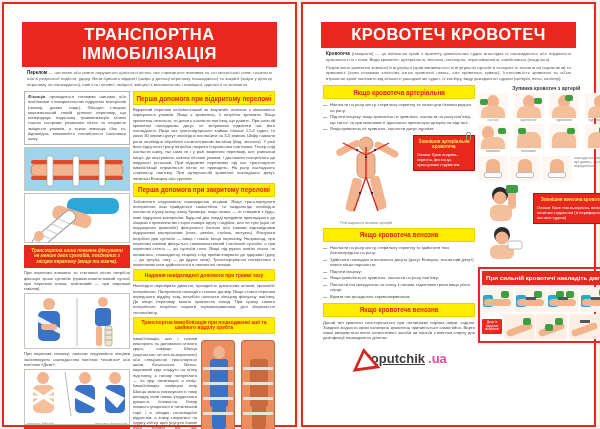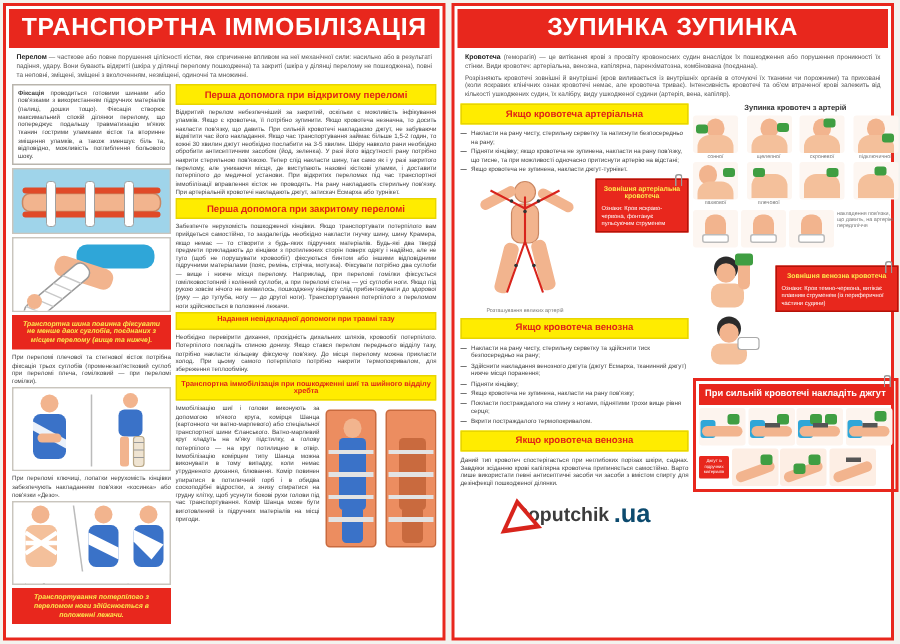--- a/index.html
+++ b/index.html
@@ -1,18 +1,18 @@
 <!DOCTYPE html>
 <html><head>
 <meta charset="utf-8">
 <style>
   * { margin:0; padding:0; box-sizing:border-box; }
   html,body { width:600px; height:429px; }
   body { font-family:"Liberation Sans", sans-serif; background:#f3f2ee; position:relative; overflow:hidden; }
-  .half { position:absolute; top:2px; height:425px; width:295px; background:#fff; border:2px solid #e8271d; padding:2px; }
+  .half { position:absolute; top:2px; height:425px; width:295px; background:#fff; border:2px solid #e8271d; padding:18px; }
   #left-half { left:2px; }
   #right-half { left:301px; }
   .hdr { background:#e8271d; color:#fff; font-weight:bold; text-align:center; font-size:16.5px; letter-spacing:.5px; padding:3px 0 4px; }
   .def { padding:3px 5px 2px; font-size:4.3px; line-height:1.3; color:#555; text-align:justify; }
   .def b { color:#222; font-size:4.6px; }
   .mainbanner { background:#e8271d; color:#fff; font-weight:bold; font-size:8px; line-height:1.25; text-align:center; padding:4px 10px; margin:1px 2px; }
   .cols { display:flex; gap:3px; padding:2px 2px 0; }
   .colL { width:106px; flex:none; display:flex; flex-direction:column; gap:2px; overflow:hidden; }
   .colM { flex:1; display:flex; flex-direction:column; gap:2px; overflow:hidden; }
   .txt { font-size:4.15px; line-height:1.27; color:#444; text-align:justify; }
@@ -48,22 +48,22 @@
   .bullet::before { content:"—"; position:absolute; left:0; top:0; color:#222; font-weight:bold; }
   
   .board { width:34px; height:92px; background:#ec8d60; border:1px solid #c96a3e; border-radius:3px; position:relative; }
   .board .bhead { position:absolute; left:11px; top:5px; width:12px; height:13px; background:#f2b48e; border-radius:50%; }
   .board .bbody { position:absolute; left:8px; top:18px; width:18px; height:48px; background:#3a72c8; border-radius:3px; }
   .board .blegs { position:absolute; left:10px; top:66px; width:14px; height:22px; background:#3a72c8; border-radius:0 0 3px 3px; }
   .board .straps { position:absolute; inset:14px 1px 4px; background:repeating-linear-gradient(180deg, transparent 0 12px, #e3e3e3 12px 15px); }
   .logo { display:flex; align-items:center; justify-content:center; gap:3px; padding:4px 0 2px; }
   .logo .tri { width:0; height:0; border-left:14px solid transparent; border-right:14px solid transparent; border-bottom:22px solid #d8241c; position:relative; transform:rotate(-8deg); }
   .logo .tri::after { content:""; position:absolute; left:-9px; top:5px; width:0; height:0; border-left:9px solid transparent; border-right:9px solid transparent; border-bottom:14px solid #fff; }
-  .logo .lname { font-size:13px; font-weight:bold; color:#3c3c3c; margin-left:-20px; }
-  .logo .ltld { font-size:17px; font-weight:bold; color:#0c4a6e; }
+  .logo .lname { font-size:13px; font-weight:bold; color:#3c3c3c; margin-left:-20px;text-decoration:underline; }
+  .logo .ltld { font-size:13px; font-weight:bold; color:#ec4899; }
   .sidelabel { background:#e8271d; color:#fff; font-size:2.8px; line-height:1.3; padding:2px; width:20px; text-align:center; border-radius:1px; }
   .arteries-svg { display:block; margin:0 auto; }
 </style>
 </head>
 <body>
 
 <div class="half" id="left-half">
   <div class="hdr">ТРАНСПОРТНА ІММОБІЛІЗАЦІЯ</div>
   <p class="def">
     <b>Перелом</b>
@@ -177,21 +177,21 @@
               <i class="blegs" style="background:#c96a3e;"></i>
               <i class="straps"></i>
           </div>
         </div>
       </div>
     </div>
   </div>
 </div>
 
 <div class="half" id="right-half">
-  <div class="hdr">ЗУПИНКА ЗУПИНКА</div>
+  <div class="hdr">КРОВОТЕЧ КРОВОТЕЧ</div>
   <p class="def">
     <b>Кровотеча</b>
     <span>(геморагія) — це витікання крові з просвіту кровоносних судин внаслідок їх пошкодження або порушення проникності їх стінки. Види кровотеч: артеріальна, венозна, капілярна, паренхіматозна, комбінована (поєднана).</span>
   </p>
   <p class="def" style="padding-top:0;">Розрізняють кровотечі зовнішні й внутрішні (кров виливається із внутрішніх органів в оточуючі їх тканини чи порожнини) та приховані (коли яскравих клінічних ознак кровотечі немає, але кровотеча триває). Інтенсивність кровотечі та об'єм втраченої крові залежить від кількості ушкоджених судин, їх калібру, виду ушкодженої судини (артерія, вена, капіляр).</p>
 
   <div class="cols">
 
     <div style="width:152px; flex:none; display:flex; flex-direction:column; gap:3px;">
       <div class="ybanner">Якщо кровотеча артеріальна</div>

